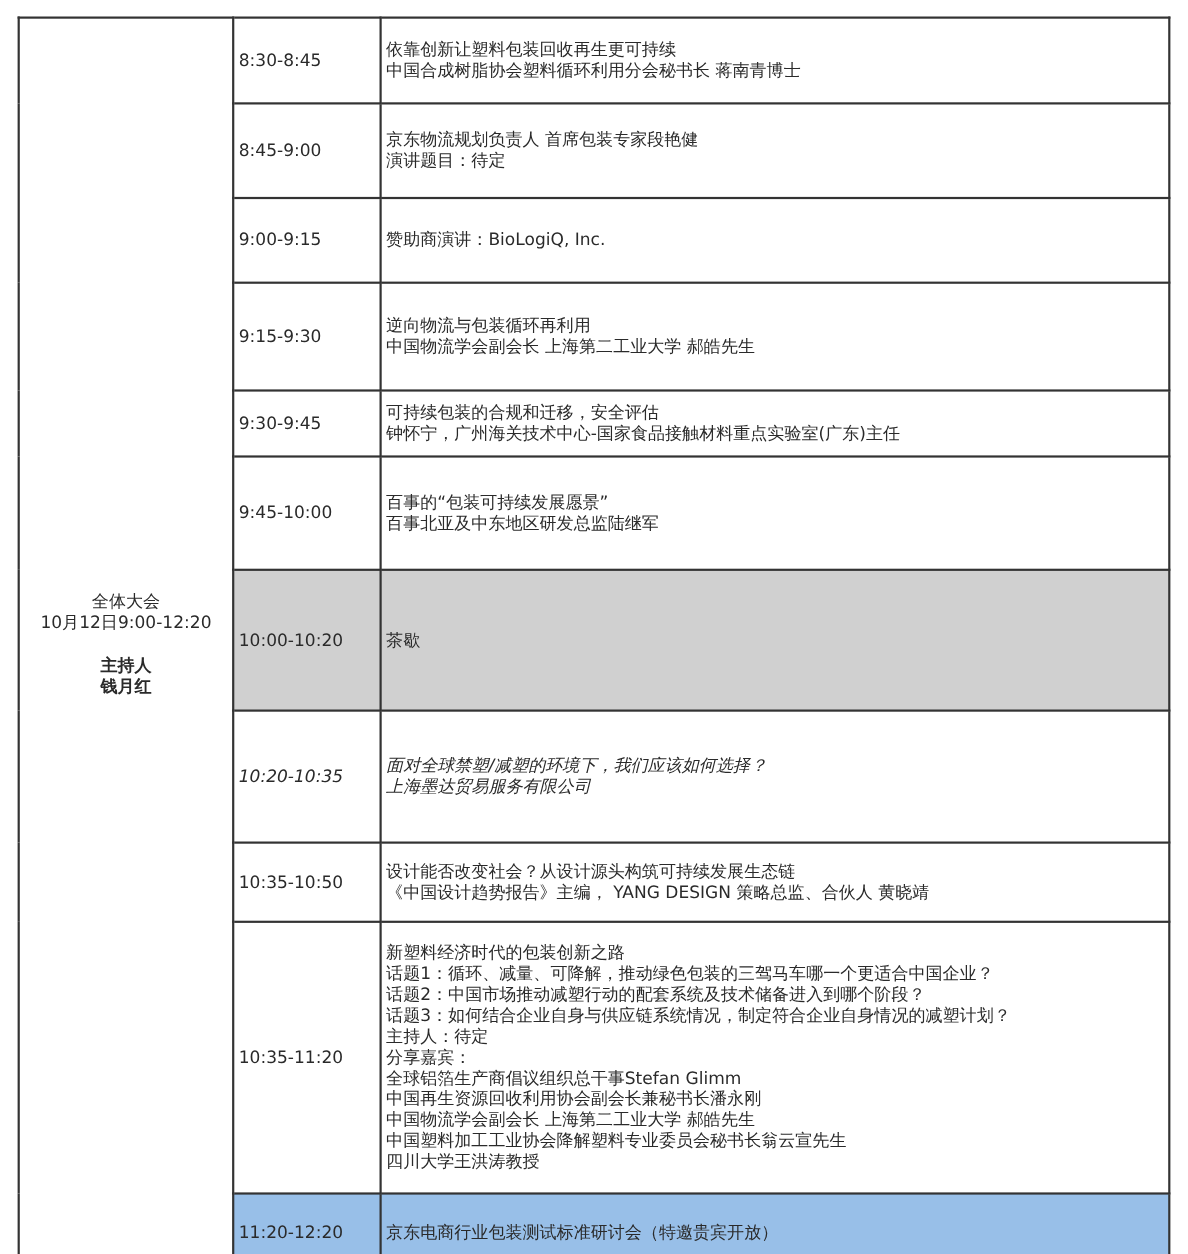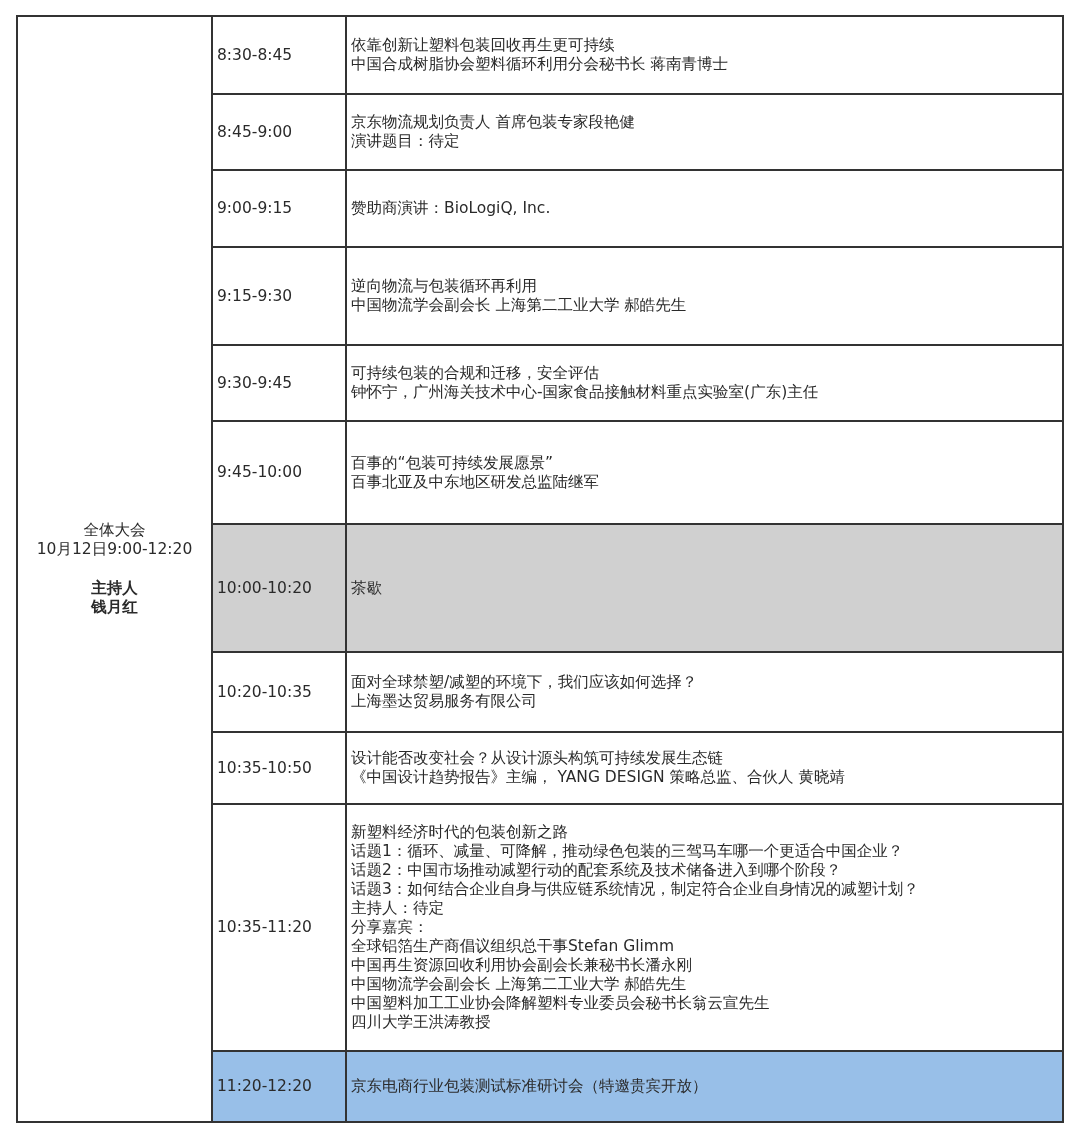--- a/index.html
+++ b/index.html
@@ -76,61 +76,61 @@
         <span class="spacer"></span>
         <span class="line bold">主持人</span>
         <span class="line bold">钱月红</span>
       </td>
       <td class="time-cell">8:30-8:45</td>
       <td class="content-cell">
         <span class="line">依靠创新让塑料包装回收再生更可持续</span>
         <span class="line">中国合成树脂协会塑料循环利用分会秘书长  蒋南青博士</span>
       </td>
     </tr>
-    <tr style="height:76px;">
+    <tr style="height:86px;">
       <td class="time-cell">8:45-9:00</td>
       <td class="content-cell">
         <span class="line">京东物流规划负责人 首席包装专家段艳健</span>
         <span class="line">演讲题目：待定</span>
       </td>
     </tr>
     <tr style="height:77px;">
       <td class="time-cell">9:00-9:15</td>
       <td class="content-cell">
         <span class="line">赞助商演讲：BioLogiQ, Inc.</span>
       </td>
     </tr>
     <tr style="height:98px;">
       <td class="time-cell">9:15-9:30</td>
       <td class="content-cell">
         <span class="line">逆向物流与包装循环再利用</span>
         <span class="line">中国物流学会副会长 上海第二工业大学 郝皓先生</span>
       </td>
     </tr>
-    <tr style="height:76px;">
+    <tr style="height:60px;">
       <td class="time-cell">9:30-9:45</td>
       <td class="content-cell">
         <span class="line">可持续包装的合规和迁移，安全评估</span>
         <span class="line">钟怀宁，广州海关技术中心-国家食品接触材料重点实验室(广东)主任</span>
       </td>
     </tr>
     <tr style="height:103px;">
       <td class="time-cell">9:45-10:00</td>
       <td class="content-cell">
         <span class="line">百事的“包装可持续发展愿景”</span>
         <span class="line">百事北亚及中东地区研发总监陆继军</span>
       </td>
     </tr>
     <tr class="break-row" style="height:128px;padding-left:48px;">
       <td class="time-cell">10:00-10:20</td>
       <td class="content-cell">
         <span class="line">茶歇</span>
       </td>
     </tr>
-    <tr style="height:80px;">
+    <tr style="height:120px;font-style:italic;">
       <td class="time-cell">10:20-10:35</td>
       <td class="content-cell">
         <span class="line">面对全球禁塑/减塑的环境下，我们应该如何选择？</span>
         <span class="line">上海墨达贸易服务有限公司</span>
       </td>
     </tr>
     <tr style="height:72px;">
       <td class="time-cell">10:35-10:50</td>
       <td class="content-cell">
         <span class="line">设计能否改变社会？从设计源头构筑可持续发展生态链</span>

